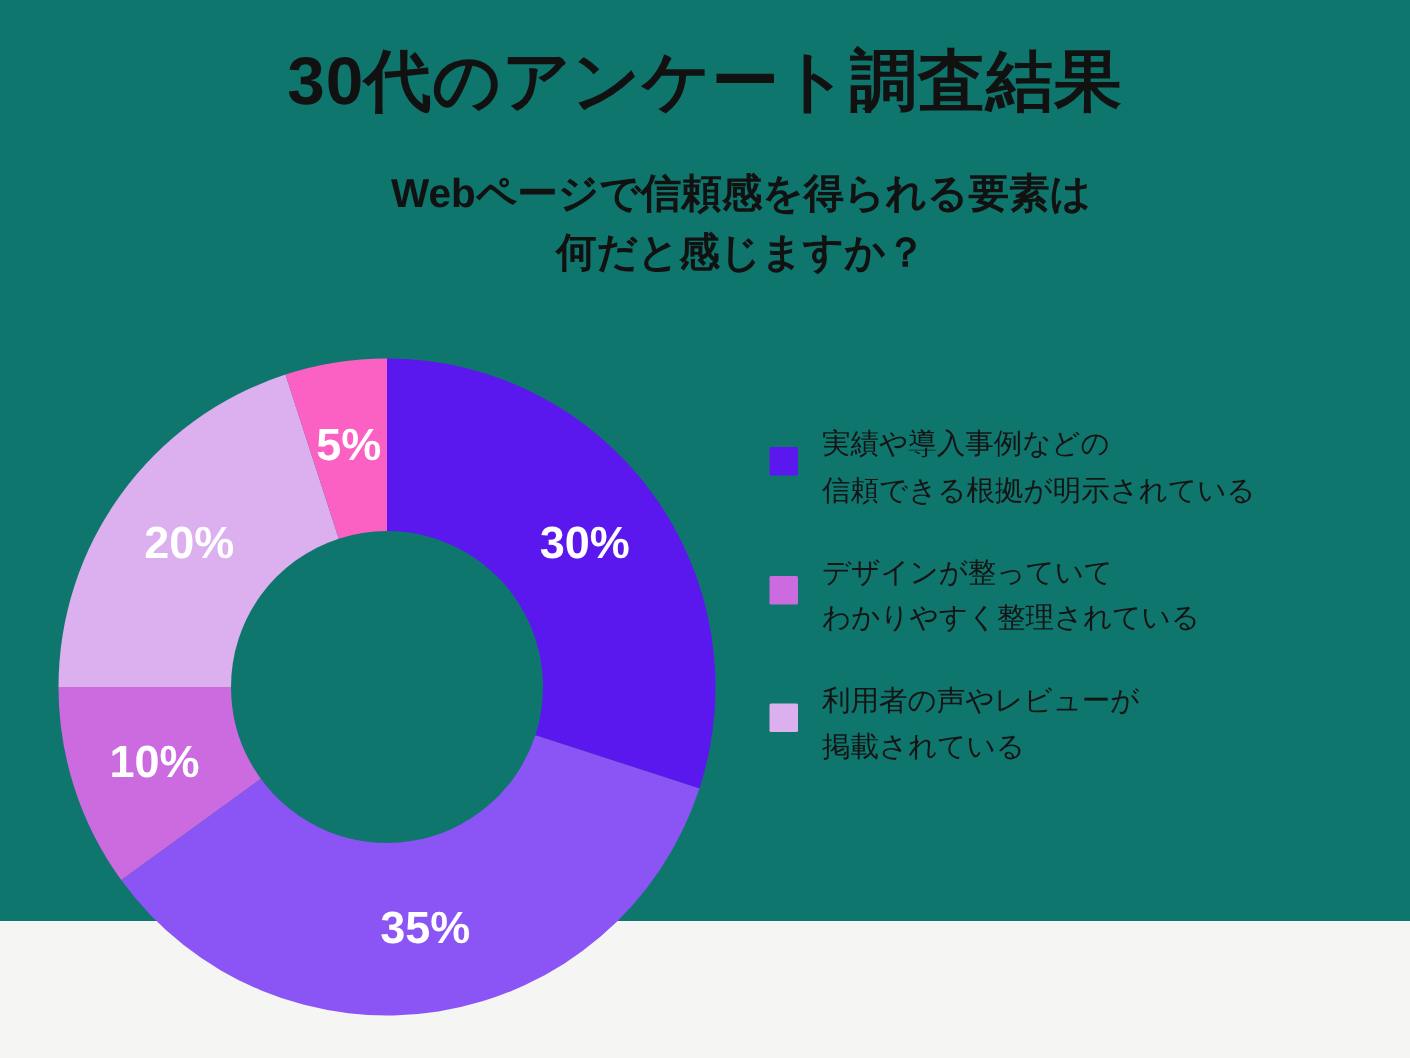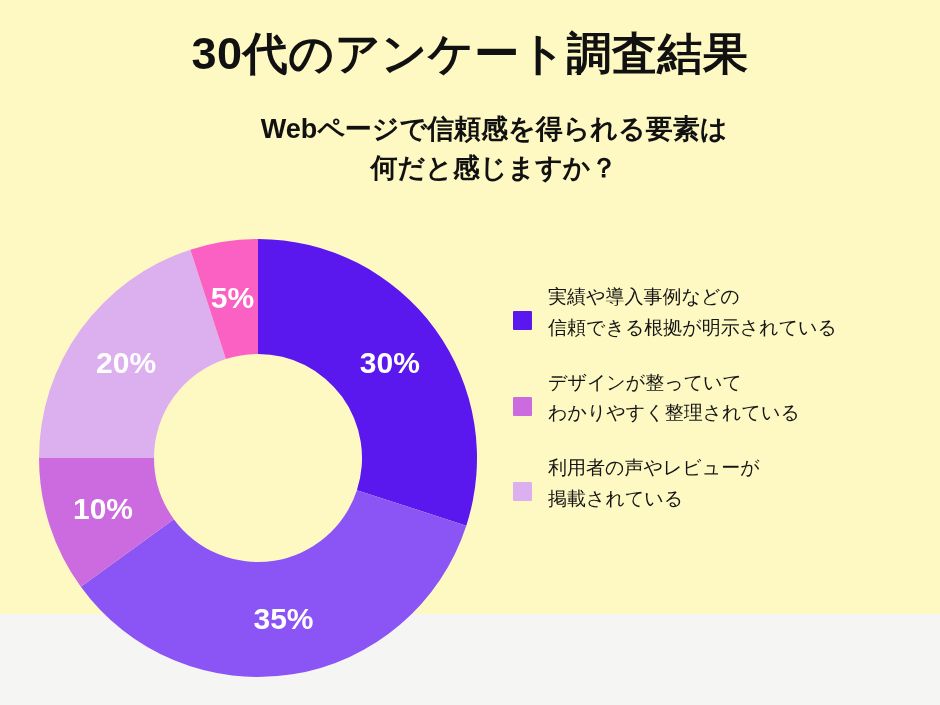--- a/index.html
+++ b/index.html
@@ -11,21 +11,21 @@
     height: 705px;
     background: #f5f5f3;
     font-family: "Liberation Sans", "DejaVu Sans", sans-serif;
     overflow: hidden;
     position: relative;
   }
   #canvas {
     position: relative;
     width: 940px;
     height: 614px;
-    background: #fef9c3;
+    background: #0f766e;
   }
 
   
   #title {
     position: absolute;
     top: 28px;
     left: 0;
     width: 940px;
     text-align: center;
     font-size: 45px;
@@ -75,21 +75,21 @@
 
   
   #legend {
     position: absolute;
     left: 513px;
     top: 282px;
     width: 410px;
   }
   .legend-row {
     display: flex;
-    align-items: center;
+    align-items: flex-start;
     margin-bottom: 24px;
   }
   .legend-row:last-child {
     margin-bottom: 0;
   }
   .legend-swatch {
     width: 19px;
     height: 19px;
     flex: 0 0 19px;
     margin-right: 16px;

